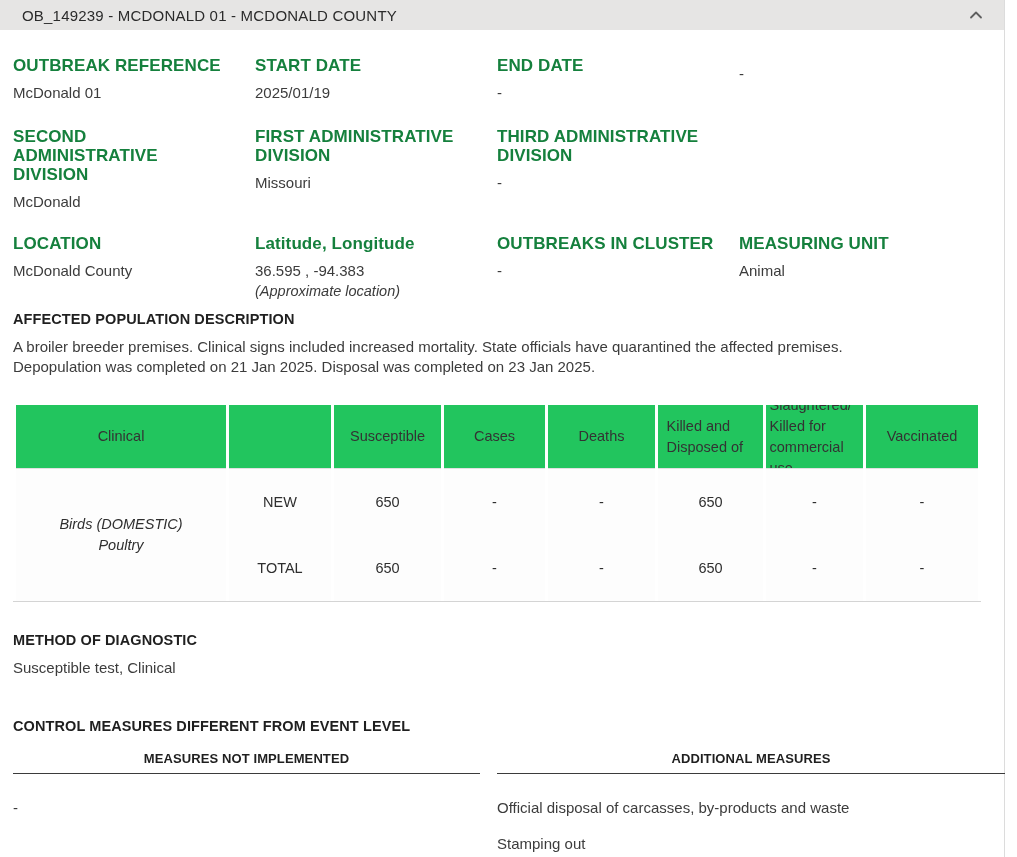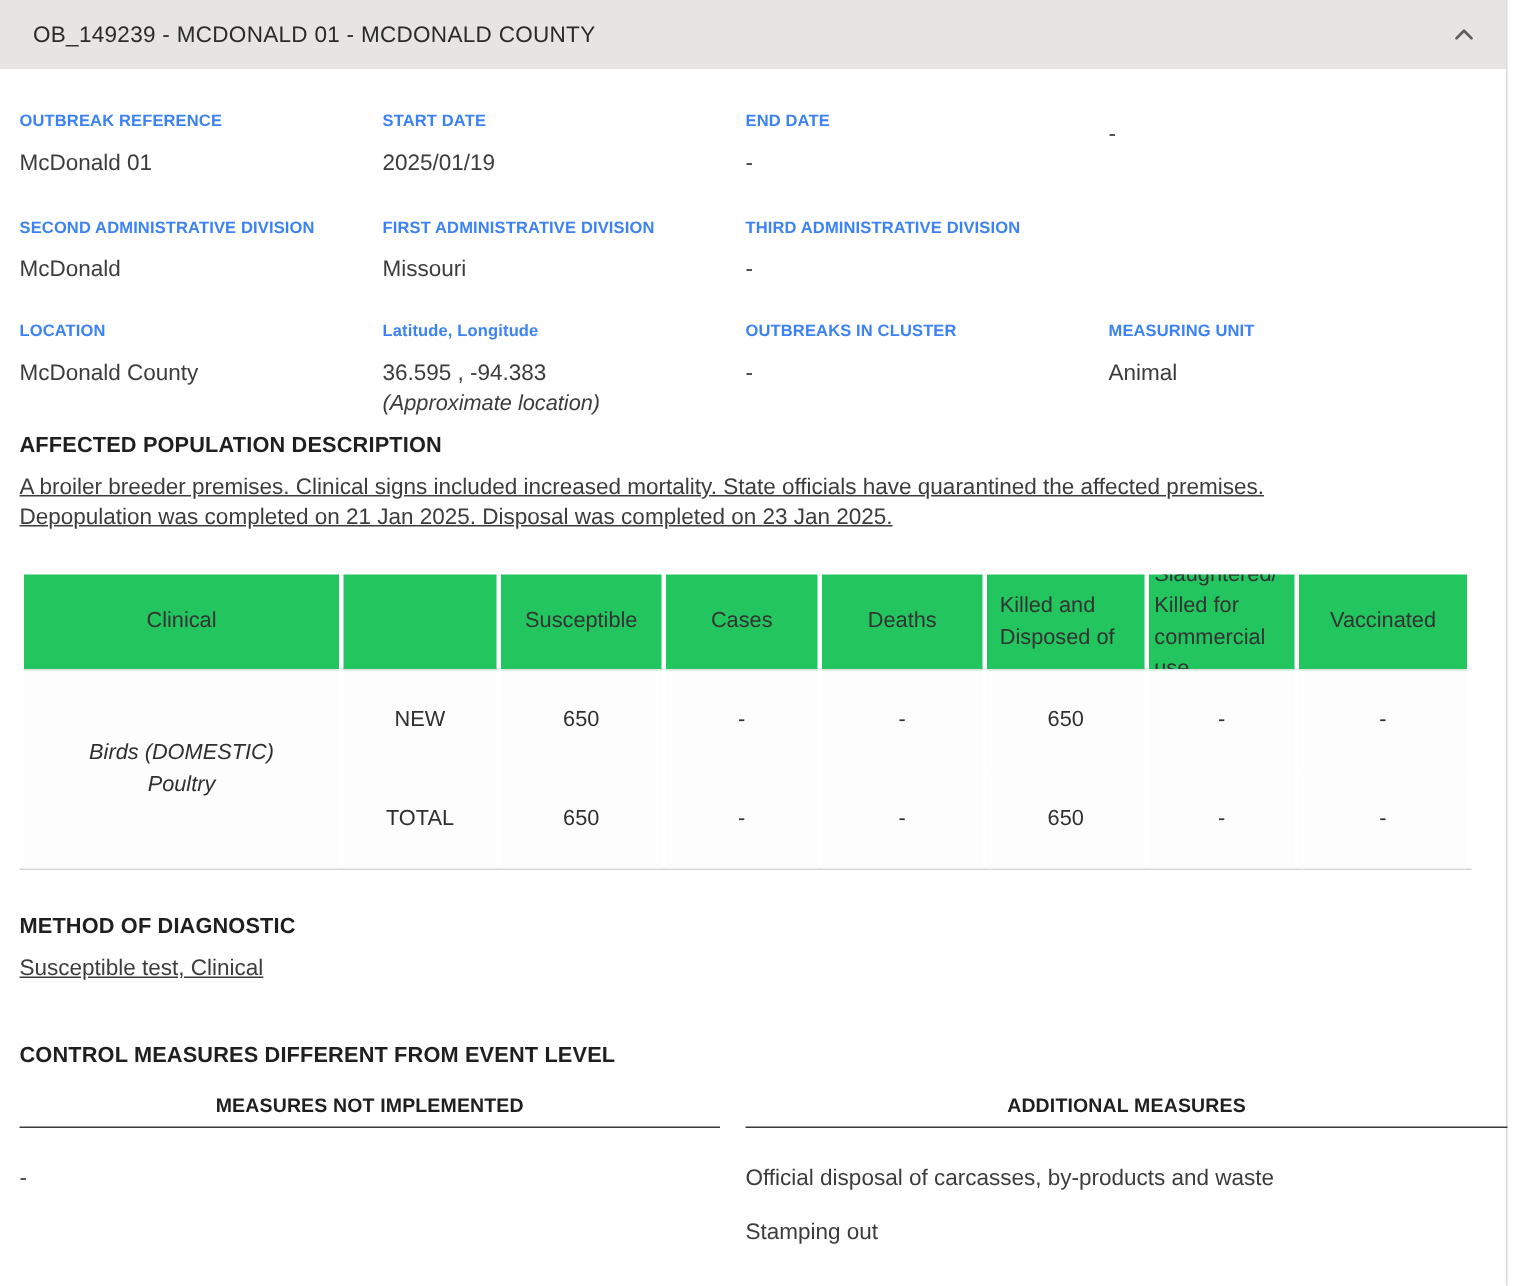--- a/index.html
+++ b/index.html
@@ -11,21 +11,21 @@
     overflow: hidden;
     position: relative;
   }
   .panel {
     width: 1005px; height: 857px;
     border-right: 1px solid #dcdcdc;
     background: #fff;
   }
   
   .accordion-bar {
-    height: 46px;
+    height: 30px;
     background: #e6e5e4;
     display: flex; align-items: center;
     padding: 0 8px 0 22px;
     cursor: pointer;
   }
   .accordion-title {
     font-size: 15px; font-weight: 500; color: #2b2b2b;
     letter-spacing: 0.2px;
     flex: 1 1 auto;
   }
@@ -34,40 +34,39 @@
   .content { padding: 26px 0 0 13px; }
 
   
   .field-row {
     display: grid;
     grid-template-columns: 242px 242px 242px 242px;
     margin-bottom: 24px;
   }
   .field { padding-right: 20px; }
   .field-label {
-    font-size: 11px; font-weight: 700; color: #3b82f6;
+    font-size: 17px; font-weight: 700; color: #15803d;
     line-height: 19px; letter-spacing: 0.1px;
   }
   .field-value {
     margin-top: 8px;
     font-size: 15px; font-weight: 400; color: #3c3c3c;
     line-height: 20px;
   }
   .field-note { font-size: 14.5px; font-style: italic; color: #3c3c3c; line-height: 20px; }
 
   
   .section-heading {
     font-size: 14.5px; font-weight: 700; color: #1f1f1f;
     line-height: 20px; letter-spacing: 0.1px;
   }
   .section-text {
     margin-top: 8px;
     font-size: 15px; color: #3c3c3c; line-height: 20px;
     max-width: 905px;
-    text-decoration: underline;
   }
 
   
   .species-table {
     margin-top: 28px;
     width: 968px;
     table-layout: fixed;
     border-collapse: separate;
     border-spacing: 3px 0;
     border-bottom: 1px solid #d4d4d4;

